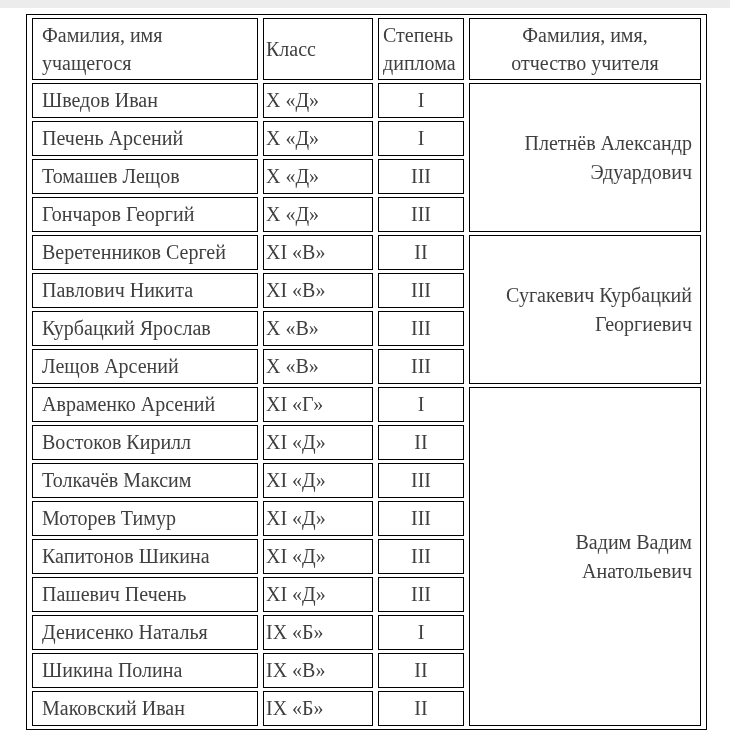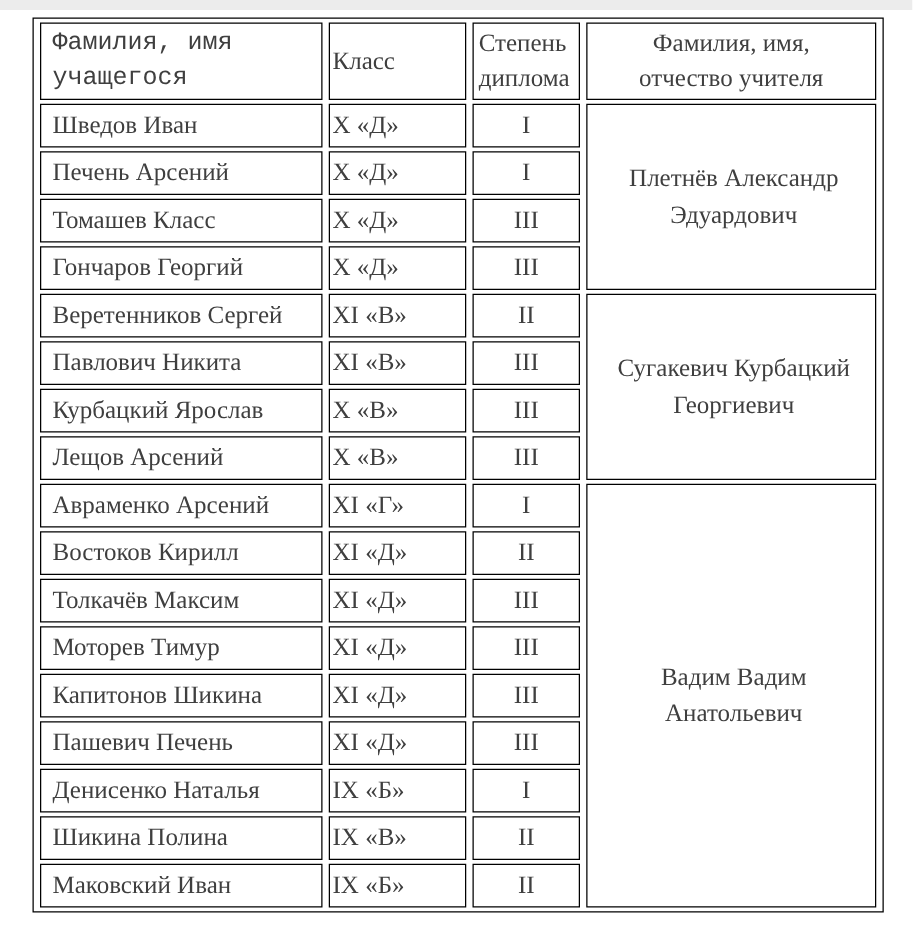--- a/index.html
+++ b/index.html
@@ -26,25 +26,25 @@
     color: var(--text-color, #3f3f3f);
     font-weight: normal;
     font-size: 20px;
     vertical-align: middle;
     overflow: hidden;
   }
   thead th { height: 62px; line-height: 28px; }
   tbody tr { height: 35px; margin-top: 28px; }
 
   .c-student { width: 226px; text-align: left; padding: 0 4px 0 9px; }
-  th.c-student { padding-right: 40px; font-family: Liberation Mono, monospace; }
+  th.c-student { padding-right: 40px; }
   .c-class   { width: 110px; text-align: left; padding: 0 2px; }
   .c-degree  { width: 86px;  text-align: center; padding: 0 2px; }
   th.c-degree { text-align: left; padding: 0 2px 0 4px; }
-  .c-teacher { width: 232px; text-align: center; padding: 0 8px 0 12px; line-height: 29px; }
+  .c-teacher { width: 232px; text-align: right; padding: 0 8px 0 12px; line-height: 29px; }
   th.c-teacher { text-align: center; padding: 0 36px; line-height: 28px; }
 </style>
 </head>
 <body>
 
 <div class="page">
   <div class="top-strip"></div>
 
   <table class="diploma">
     <thead>
@@ -61,21 +61,21 @@
           <td class="c-class">X «Д»</td>
           <td class="c-degree">I</td>
           <td class="c-teacher" rowspan="4">Плетнёв Александр Эдуардович</td>
         </tr>
         <tr>
           <td class="c-student">Печень Арсений</td>
           <td class="c-class">X «Д»</td>
           <td class="c-degree">I</td>
         </tr>
         <tr>
-          <td class="c-student">Томашев Класс</td>
+          <td class="c-student">Томашев Лещов</td>
           <td class="c-class">X «Д»</td>
           <td class="c-degree">III</td>
         </tr>
         <tr>
           <td class="c-student">Гончаров Георгий</td>
           <td class="c-class">X «Д»</td>
           <td class="c-degree">III</td>
         </tr>
         <tr>
           <td class="c-student">Веретенников Сергей</td>

